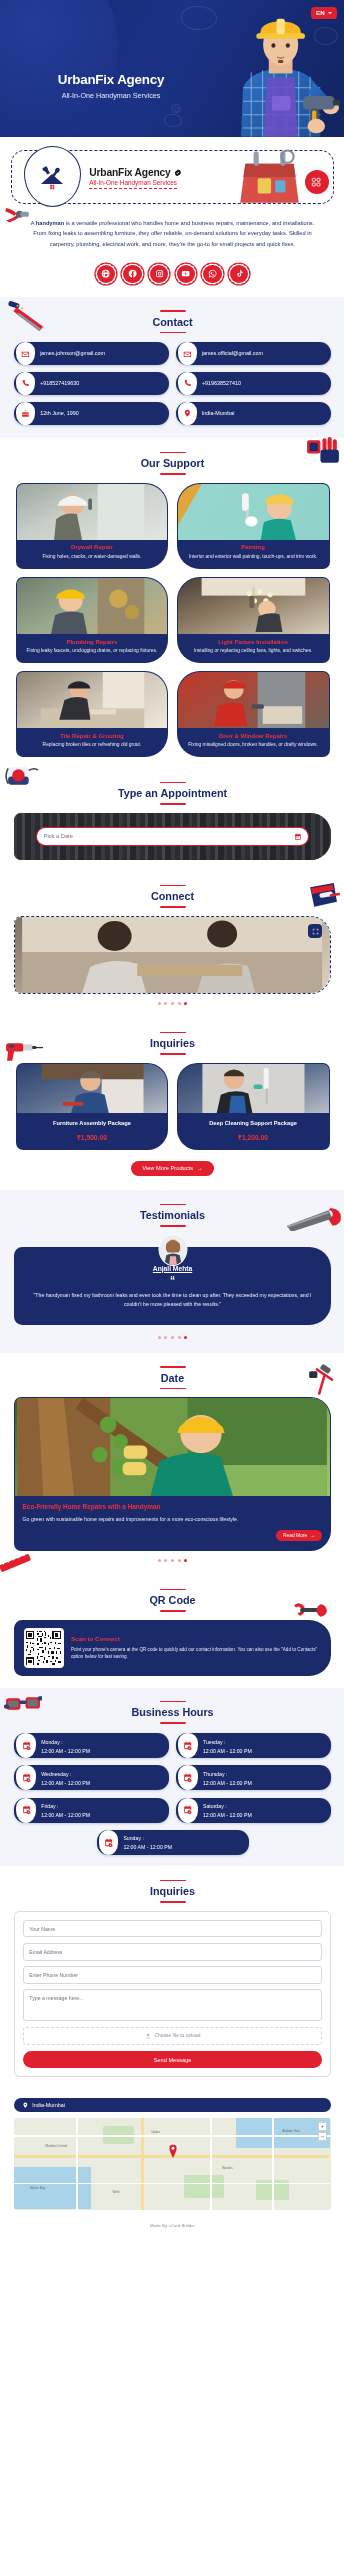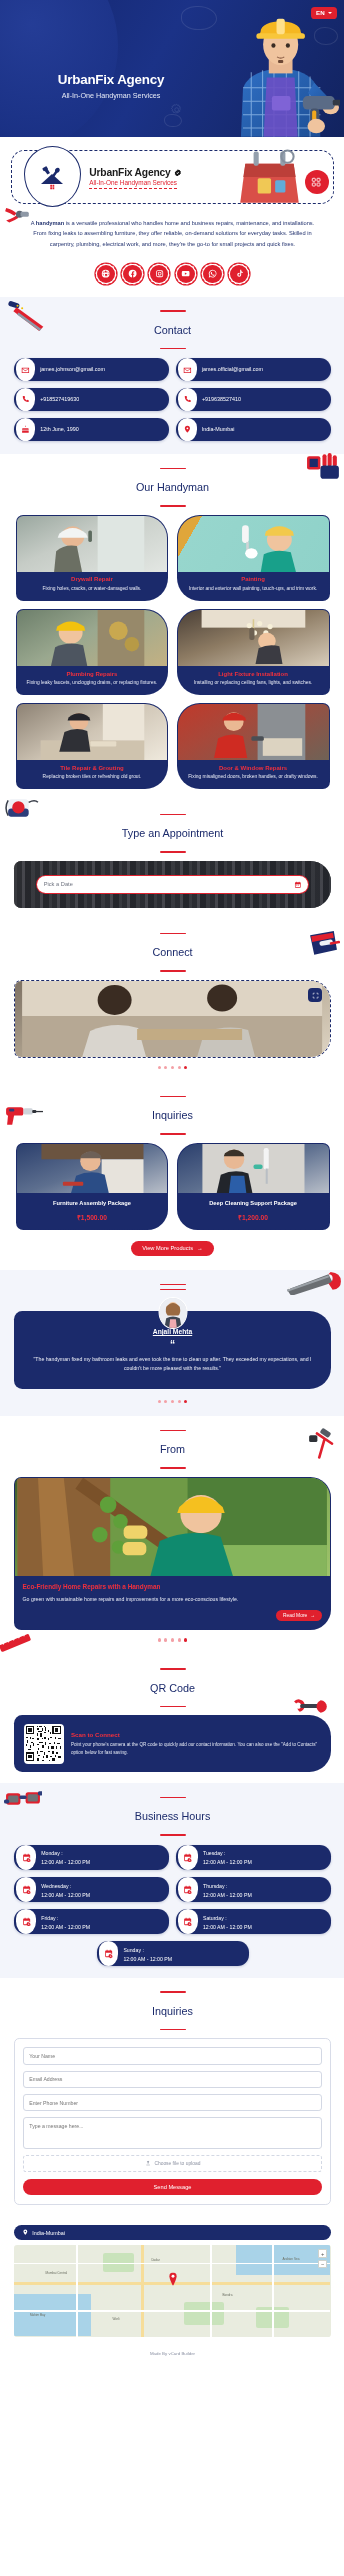--- a/index.html
+++ b/index.html
@@ -92,22 +92,22 @@
     position:absolute; right:0; top:0; width:103px; height:62px;
     background-image: radial-gradient(#cfd6e8 0.5px, transparent 0.5px);
     background-size: 3.6px 3.6px; opacity:.75;
   }
   .dots-tl {
     position:absolute; left:0; top:0; width:103px; height:62px;
     background-image: radial-gradient(#cfd6e8 0.5px, transparent 0.5px);
     background-size: 3.6px 3.6px; opacity:.75;
   }
   .sec-title {
-    text-align:center; font-size:10.8px; font-weight:normal; color:#1b2a6b;
-    position:relative; display:block; margin:12px auto; z-index:3;
+    text-align:center; font-size:10.8px; font-weight:bold; color:#1b2a6b;
+    position:relative; display:block; margin:4px auto; z-index:3;
   }
   .rule { width:26px;height:1.5px;background:#e0202e;margin:0 auto 3.6px;border-radius:1px; }
   .rule.b { margin:3.6px auto 0; }
 
   
   .grid2 { display:grid; grid-template-columns:1fr 1fr; gap:6.7px 7.2px; padding:9.3px 14.4px 2.1px; position:relative; z-index:3; }
   .pill {
     background:#1b2a6b; border-radius:11.3px; height:23px; display:flex; align-items:center;
     padding-left:2.1px; box-shadow:0 1px 2.6px rgba(20,34,95,.22);
   }
@@ -515,21 +515,21 @@
     <div class="dots-tl"></div>
     <svg class="gloves" viewBox="0 0 74 64">
       <rect x="34" y="6" width="8" height="24" rx="4" fill="#e0202e"></rect>
       <rect x="44" y="4" width="8" height="26" rx="4" fill="#e0202e"></rect>
       <rect x="54" y="8" width="8" height="22" rx="4" fill="#e0202e"></rect>
       <rect x="30" y="28" width="36" height="26" rx="6" fill="#1b2a6b"></rect>
       <rect x="4" y="10" width="26" height="26" rx="4" fill="#e0202e"></rect>
       <rect x="9" y="15" width="16" height="16" fill="#1b2a6b"></rect>
     </svg>
     <div class="rule"></div>
-    <div class="sec-title">Our Handyman</div>
+    <div class="sec-title">Our Support</div>
     <div class="rule b"></div>
 
     <div class="svc-grid">
       <div class="svc">
         <div class="svc-img">
             <div class="ph ph1"></div>
           <svg viewBox="0 0 200 108" style="position:absolute;inset:0;width:100%;height:100%">
             <rect x="110" y="0" width="90" height="108" fill="#dfe6e2"></rect>
             <ellipse cx="62" cy="40" rx="22" ry="20" fill="#e8b894"></ellipse>
               <path d="M36 34 q26-22 52 0 l3 8 H33z" fill="#f2f4f3"></path>
@@ -761,20 +761,21 @@
       <button class="cta">
         <span>View More Products</span>
         <span>→</span>
       </button>
     </div>
   </div>
 
   <div class="sec alt">
     <div class="dots-tl"></div>
     <div class="rule"></div>
+    <div class="sec-title">Testimonials</div>
     <div class="rule b"></div>
     <div class="tst-wrap">
       <svg class="handsaw" viewBox="0 0 110 46">
         <path d="M2 36 L82 6 l8 16 -80 26z" fill="#6a6e72"></path>
         <path d="M2 36 l80-28 1 4 -80 28z" fill="#9aa0a6"></path>
         <path d="M86 2 q20 2 20 18 q0 14-16 16 l-8-12 q8-2 8-10 q0-8-8-8z" fill="#e0202e"></path>
         <circle cx="6" cy="33" r="2" fill="#eee"></circle>
       </svg>
       <div class="tst-av">
         <svg viewBox="0 0 56 62" style="width:100%;height:100%">
@@ -802,21 +803,21 @@
 
   <div class="sec">
     <div class="dots-tl"></div>
     <svg class="hammer" viewBox="0 0 62 62">
       <rect x="30" y="6" width="20" height="11" rx="3" fill="#565b63" transform="rotate(34 40 11)"></rect>
       <rect x="8" y="16" width="16" height="13" rx="3" fill="#2f3238"></rect>
       <rect x="18" y="20" width="40" height="5" rx="2" fill="#e0202e" transform="rotate(34 38 22)"></rect>
       <rect x="30" y="22" width="5" height="40" rx="2" fill="#e0202e" transform="rotate(16 32 42)"></rect>
     </svg>
     <div class="rule"></div>
-    <div class="sec-title">From</div>
+    <div class="sec-title">Date</div>
     <div class="rule b"></div>
 
     <div class="blog">
       <div class="blog-img">
           <div class="ph ph9"></div>
         <svg viewBox="0 0 600 190" style="position:absolute;inset:0;width:100%;height:100%">
           <rect x="0" y="0" width="600" height="190" fill="#6f9a46"></rect>
           <rect x="330" y="0" width="270" height="130" fill="#4f7f38"></rect>
           <rect x="330" y="130" width="270" height="60" fill="#86b55c"></rect>
           <path d="M0 0 l180 0 0 190 -180 0z" fill="#8b6136"></path>

